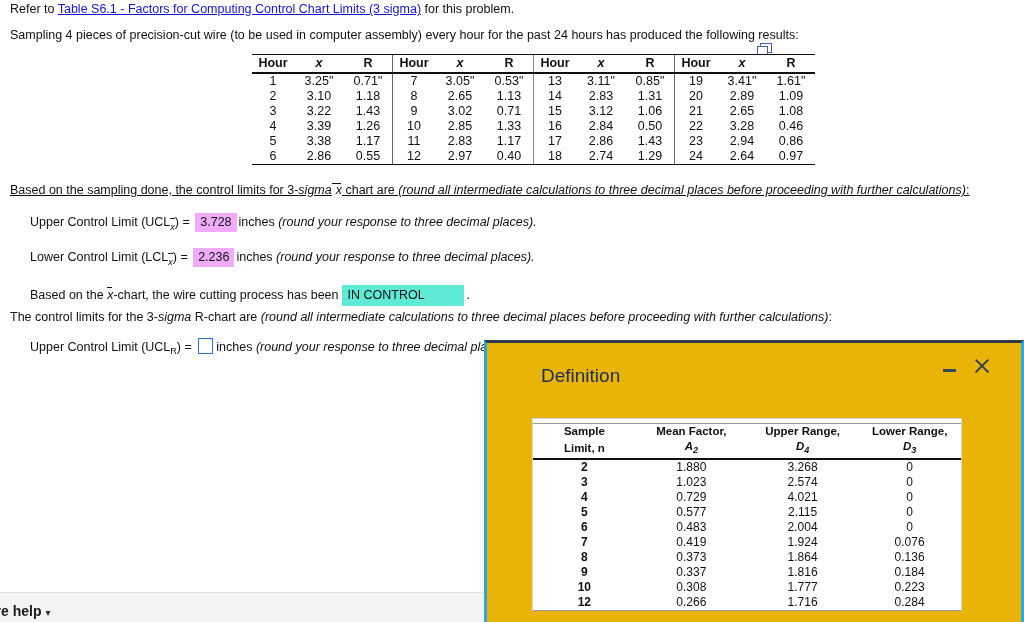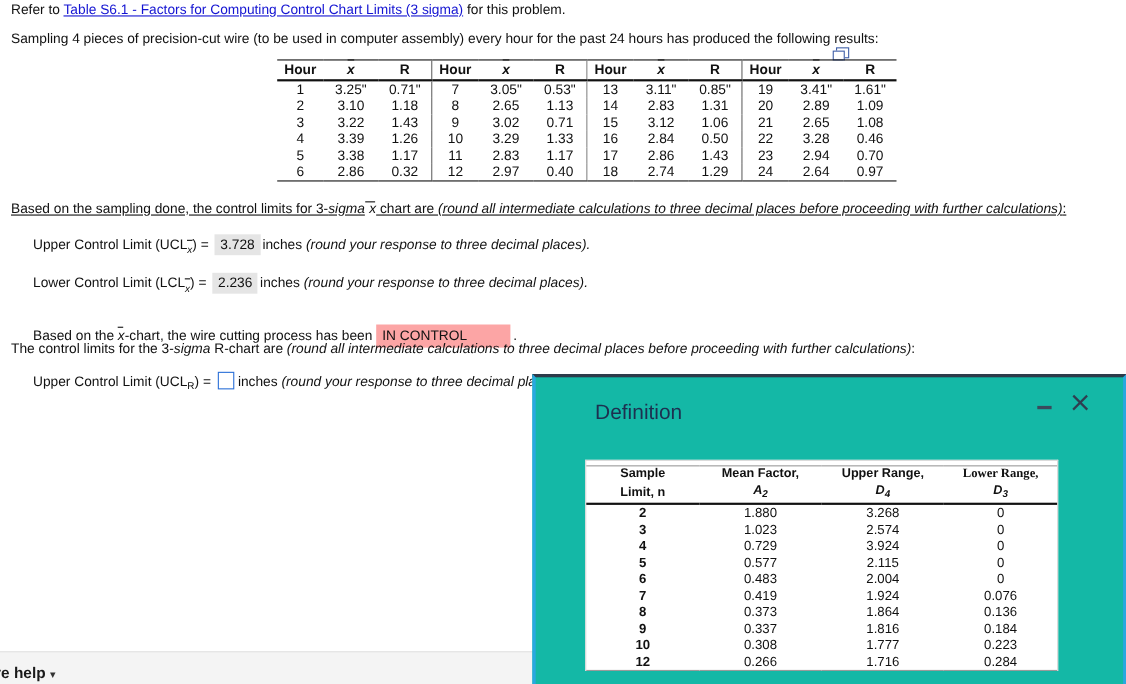--- a/index.html
+++ b/index.html
@@ -140,31 +140,31 @@
     white-space: nowrap;
     line-height: 16px;
   }
   #ucl-x-line  { top: 213px; }
   #lcl-x-line  { top: 248px; }
   #status-line { top: 283px; left: 30px; }
   #ucl-r-line  { top: 338px; }
 
   .filled-ans {
     display: inline-block;
-    background: #e5e5e5;
+    background: #f0abfc;
     padding: 1px 5px 2px 5px;
     margin: 0 2px;
     color: #111;
   }
   .dropdown-ans {
     display: inline-block;
-    background: #fca5a5;
+    background: #5eead4;
     padding: 2px 6px 3px 6px;
     min-width: 110px;
-    margin: 12px 3px;
+    margin: 2px 3px;
     color: #111;
   }
   .empty-ans {
     display: inline-block;
     width: 13px;
     height: 14px;
     border: 1px solid #2a6fd8;
     background: #fff;
     vertical-align: -3px;
     margin: 0 3px;
@@ -212,21 +212,21 @@
     padding-left: 4px;
   }
 
   
   #definition-dialog {
     position: absolute;
     left: 484px;
     top: 340px;
     width: 540px;
     height: 282px;
-    background: #14b8a6;
+    background: #eab308;
     border-top: 3px solid #2d3b4a;
     border-left: 3px solid #29a8e0;
     border-right: 3px solid #29a8e0;
     box-sizing: border-box;
     overflow: hidden;
   }
   #dlg-title {
     position: absolute;
     left: 54px;
     top: 22px;
@@ -309,21 +309,21 @@
     border-bottom: 1.5px solid #9a9a9a;
   }
   .fsub {
     font-size: 9px;
     vertical-align: -3px;
     font-style: italic;
   }
   .colw1 { width: 24%; }
   .colw2 { width: 26%; }
   .colw3 { width: 26%; }
-  .colw4 { width: 24%; font-family: Liberation Serif, serif; }
+  .colw4 { width: 24%; }
 </style>
 </head>
 <body>
 
 <div id="problem-pane">
 
   <div class="para l1">
     <span>Refer to </span><a href="#" class="reflink">Table S6.1 - Factors for Computing Control Chart Limits (3 sigma)</a><span> for this problem.</span>
   </div>
 
@@ -393,47 +393,47 @@
           <td>1.06</td>
           <td class="vsep">21</td>
           <td>2.65</td>
           <td>1.08</td>
         </tr>
         <tr>
           <td>4</td>
           <td>3.39</td>
           <td>1.26</td>
           <td class="vsep">10</td>
-          <td>3.29</td>
+          <td>2.85</td>
           <td>1.33</td>
           <td class="vsep-dark">16</td>
           <td>2.84</td>
           <td>0.50</td>
           <td class="vsep">22</td>
           <td>3.28</td>
           <td>0.46</td>
         </tr>
         <tr>
           <td>5</td>
           <td>3.38</td>
           <td>1.17</td>
           <td class="vsep">11</td>
           <td>2.83</td>
           <td>1.17</td>
           <td class="vsep-dark">17</td>
           <td>2.86</td>
           <td>1.43</td>
           <td class="vsep">23</td>
           <td>2.94</td>
-          <td>0.70</td>
+          <td>0.86</td>
         </tr>
         <tr class="last-row">
           <td>6</td>
           <td>2.86</td>
-          <td>0.32</td>
+          <td>0.55</td>
           <td class="vsep">12</td>
           <td>2.97</td>
           <td>0.40</td>
           <td class="vsep-dark">18</td>
           <td>2.74</td>
           <td>1.29</td>
           <td class="vsep">24</td>
           <td>2.64</td>
           <td>0.97</td>
         </tr>
@@ -508,21 +508,21 @@
         </tr>
         <tr>
           <td class="nsize">3</td>
           <td>1.023</td>
           <td>2.574</td>
           <td>0</td>
         </tr>
         <tr>
           <td class="nsize">4</td>
           <td>0.729</td>
-          <td>3.924</td>
+          <td>4.021</td>
           <td>0</td>
         </tr>
         <tr>
           <td class="nsize">5</td>
           <td>0.577</td>
           <td>2.115</td>
           <td>0</td>
         </tr>
         <tr>
           <td class="nsize">6</td>

